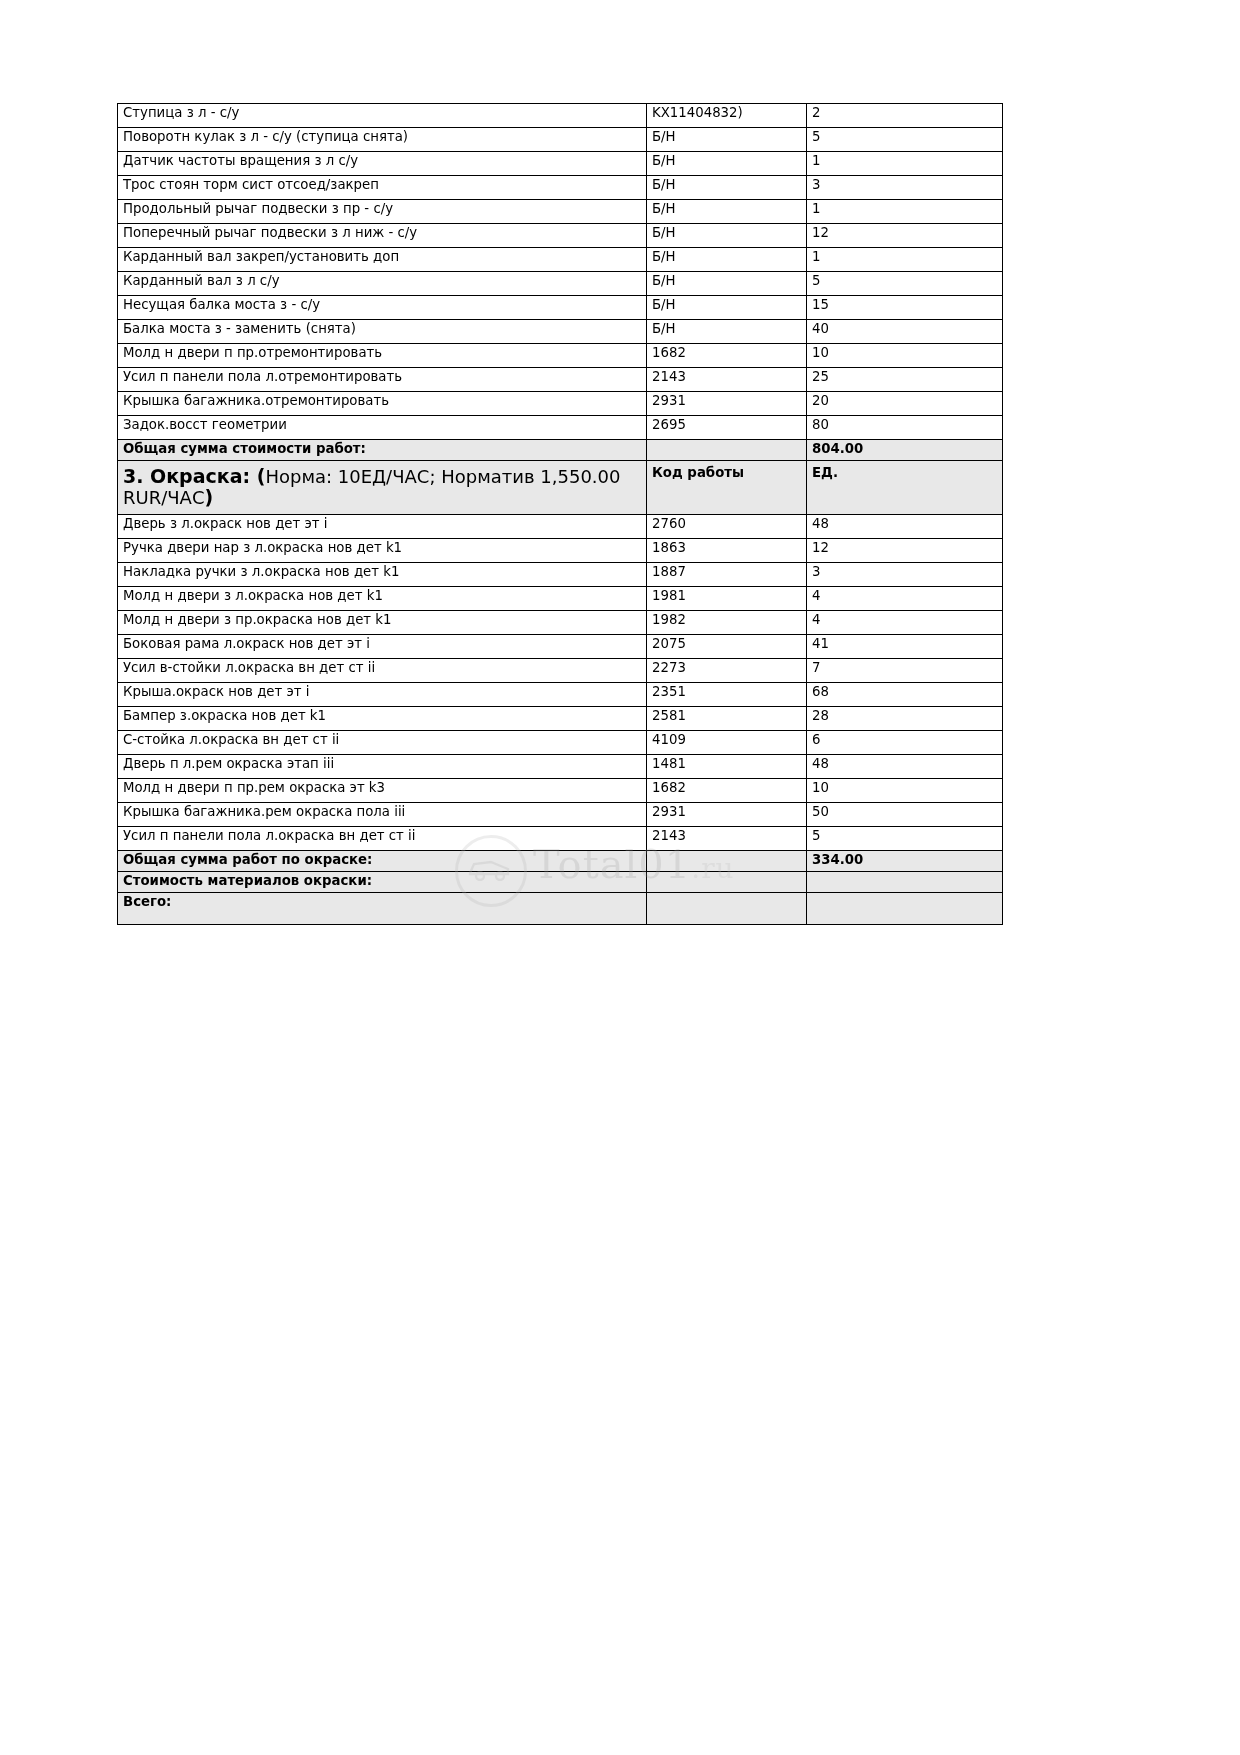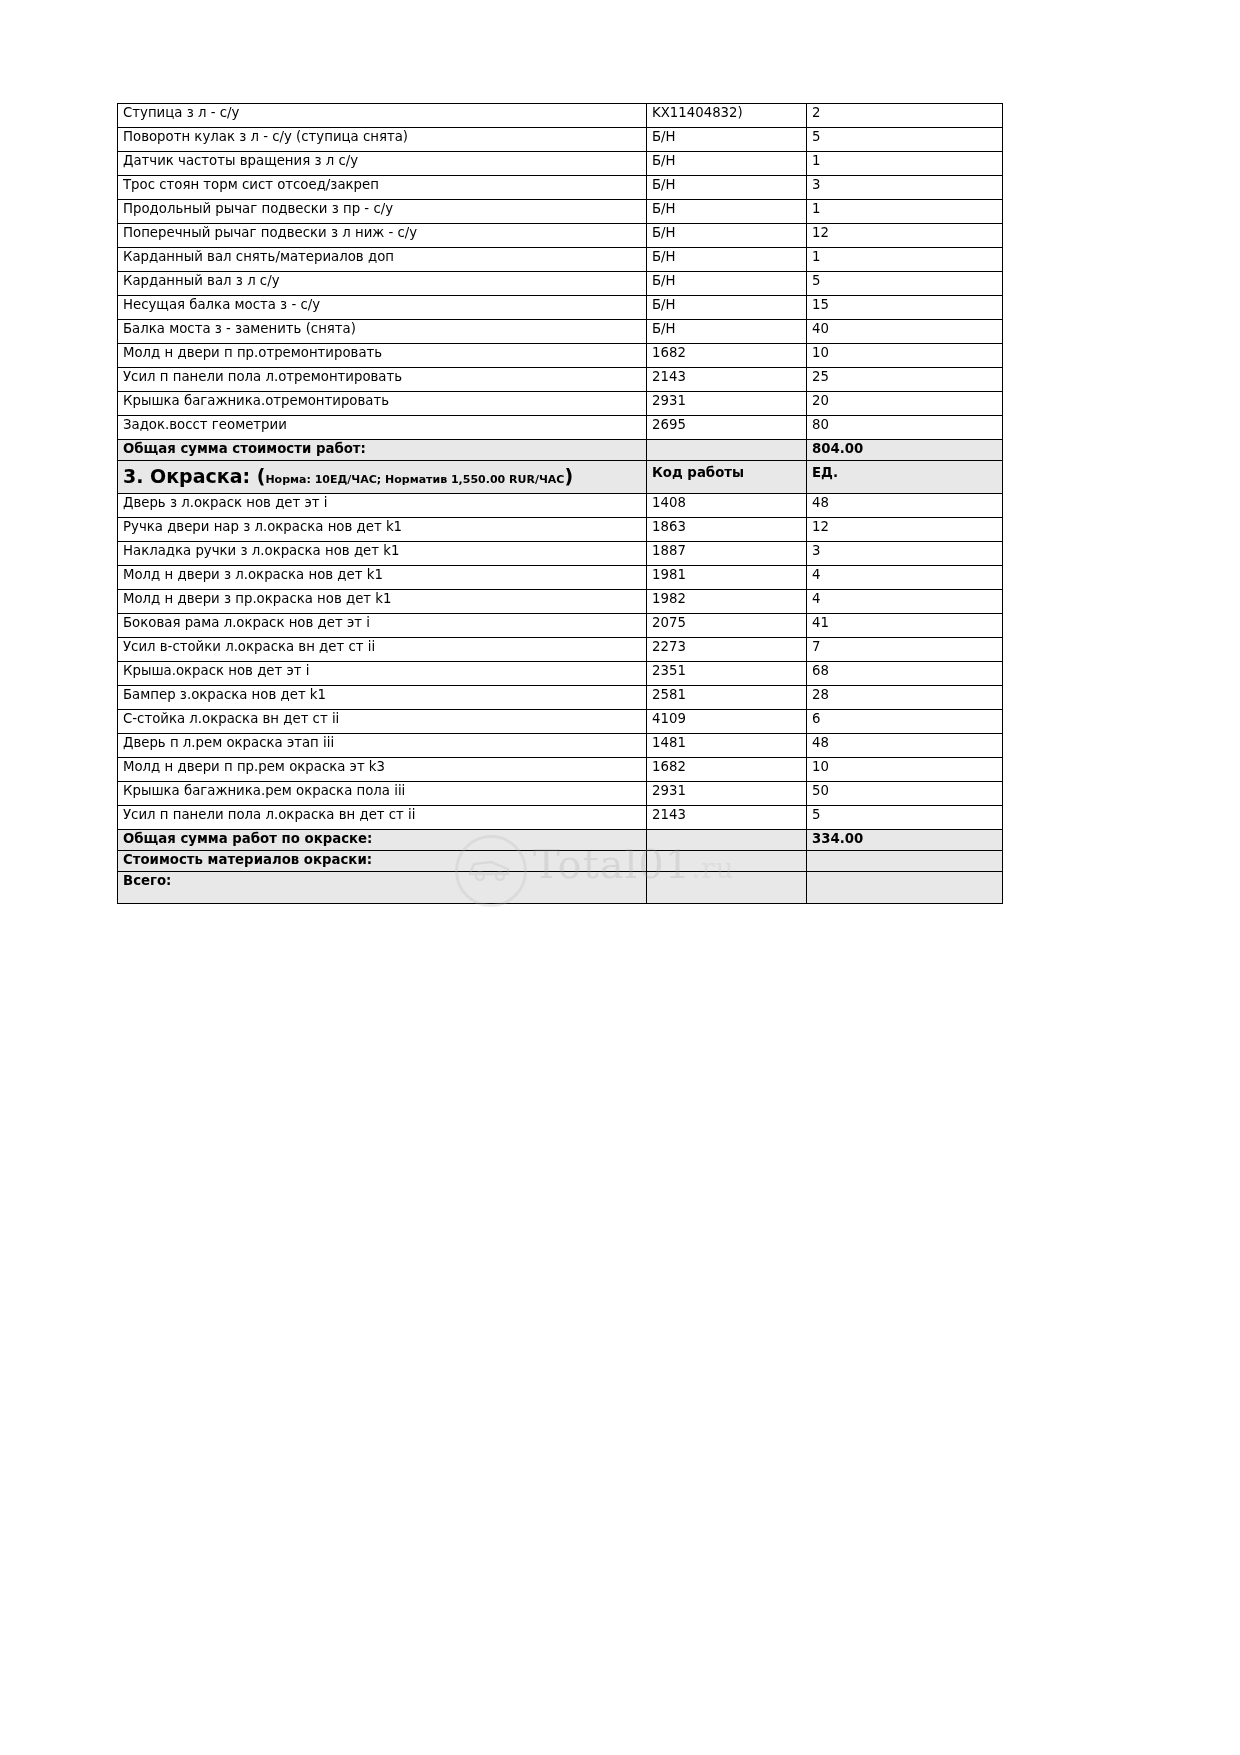--- a/index.html
+++ b/index.html
@@ -50,22 +50,22 @@
     background: #e8e8e8;
     vertical-align: top;
     padding-top: 5px;
     padding-bottom: 6px;
   }
   .section-title {
     font-size: 19px;
     font-weight: bold;
   }
   .section-sub {
-    font-size: 11px;
-    font-weight: bold;
+    font-size: 18px;
+    font-weight: normal;
   }
   .hdr-cell {
     font-size: 17px;
     font-weight: bold;
   }
   tr.grand-row td {
     background: #e8e8e8;
     margin-top: 47px;
   }
   .grand-label {
@@ -150,21 +150,21 @@
         <td>Продольный рычаг подвески з пр - с/у</td>
         <td>Б/Н</td>
         <td>1</td>
       </tr>
       <tr class="row-item">
         <td>Поперечный рычаг подвески з л ниж - с/у</td>
         <td>Б/Н</td>
         <td>12</td>
       </tr>
       <tr class="row-item">
-        <td>Карданный вал снять/материалов доп</td>
+        <td>Карданный вал закреп/установить доп</td>
         <td>Б/Н</td>
         <td>1</td>
       </tr>
       <tr class="row-item">
         <td>Карданный вал з л с/у</td>
         <td>Б/Н</td>
         <td>5</td>
       </tr>
       <tr class="row-item">
         <td>Несущая балка моста з - с/у</td>
@@ -206,21 +206,21 @@
       <tr class="section-row">
         <td>
           <span class="section-title">3. Окраска: (</span><span class="section-sub">Норма: 10ЕД/ЧАС; Норматив </span><span class="section-sub nm">1,550.00 RUR/ЧАС</span><span class="section-title">)</span>
         </td>
         <td class="hdr-cell">Код работы</td>
         <td class="hdr-cell">ЕД.</td>
       </tr>
 
       <tr class="row-item">
         <td>Дверь з л.окраск нов дет эт i</td>
-        <td>1408</td>
+        <td>2760</td>
         <td>48</td>
       </tr>
       <tr class="row-item">
         <td>Ручка двери нар з л.окраска нов дет k1</td>
         <td>1863</td>
         <td>12</td>
       </tr>
       <tr class="row-item">
         <td>Накладка ручки з л.окраска нов дет k1</td>
         <td>1887</td>

